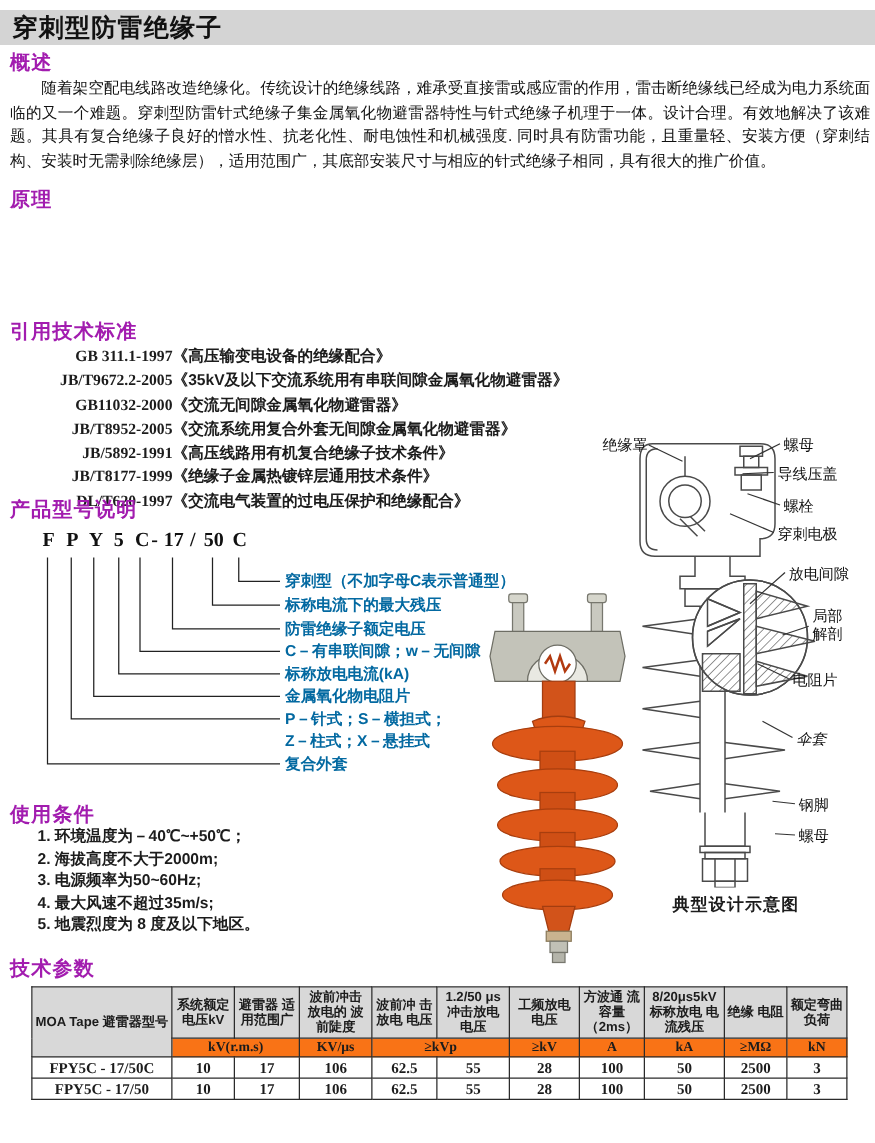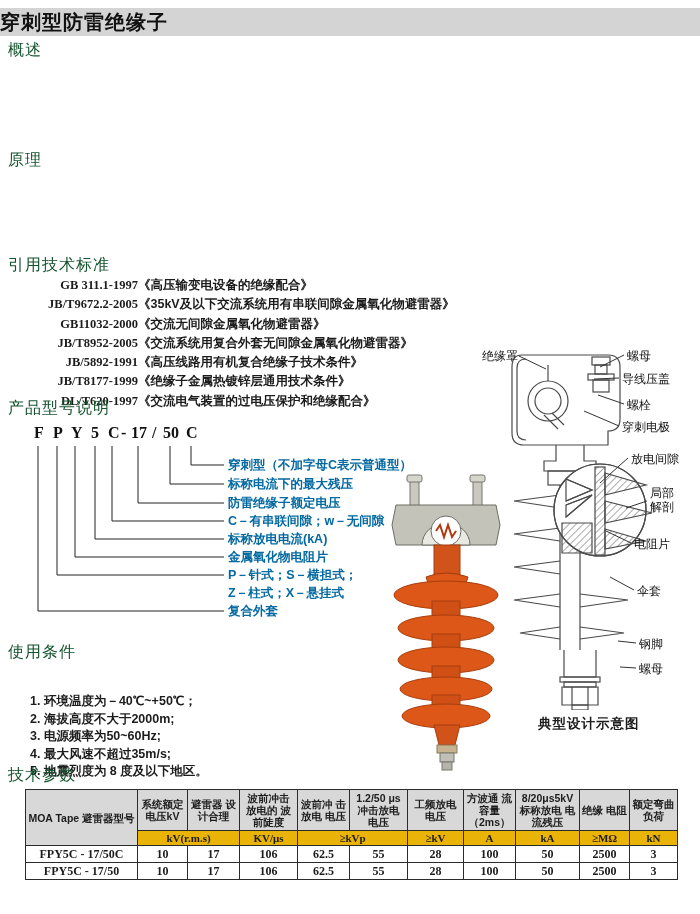--- a/index.html
+++ b/index.html
@@ -3,63 +3,64 @@
 <meta charset="utf-8">
 <style>
   * { margin:0; padding:0; box-sizing:border-box; }
   html,body { background:#ffffff; }
   .page {
     position:relative; width:700px; height:914px; background:#fff;
     font-family:"Liberation Sans", sans-serif; color:#1c1c1c; overflow:hidden;
   }
   .title-bar {
     position:absolute; top:8px; left:0; width:700px; height:28px;
-    background:#d4d4d4; display:flex; align-items:center; 
+    background:#d4d4d4; display:flex; align-items:center; padding-left:10px;
   }
   .title-bar h1 { font-size:20px; font-weight:bold; color:#111; letter-spacing:1px; }
-  h2.sec { position:absolute; left:8px; font-size:16px; font-weight:400; color:#14532d; letter-spacing:1px;text-align:center; }
+  h2.sec { position:absolute; left:8px; font-size:16px; font-weight:700; color:#a21caf; letter-spacing:1px;text-align:center; }
   .para {
     position:absolute; left:8px; width:688px; font-size:12.5px; line-height:19.5px;
     text-align:justify; text-indent:2em; color:#111; font-weight:500;
   }
   .std-list { position:absolute; left:30px; top:276px; width:620px; font-size:12.5px; font-weight:bold; }
   .std-item { height:19.3px; line-height:19.3px; white-space:nowrap; }
   .std-code { display:inline-block; width:108px; font-family:"Liberation Serif", serif;text-align:right; }
   
   .model-diagram { position:absolute; left:28px; top:424px; width:395px; height:200px; }
   .code-char { position:absolute; top:0; font-family:"Liberation Serif", serif; font-weight:bold; font-size:16px; color:#111; }
   .model-label { position:absolute; left:200px; font-size:12.5px; font-weight:bold; white-space:nowrap; color:#0369a1; }
   .conn { position:absolute; left:0; top:0; }
   
-  .cond-list { position:absolute; left:30px; top:661px; font-size:12.5px; font-weight:bold;margin-top:32px; }
+  .cond-list { position:absolute; left:30px; top:661px; font-size:12.5px; font-weight:bold; }
   .cond-item { height:17.6px; line-height:17.6px; white-space:nowrap; }
   
   .spec-table { position:absolute; left:25px; top:789px; width:652px; border-collapse:collapse; table-layout:fixed; }
   .spec-table th, .spec-table td { border:1px solid #2b2b2b; text-align:center; vertical-align:middle; }
   .spec-table th { background:#d8d8d8; font-size:10.5px; line-height:12px; padding:2px 1px; font-weight:bold; }
   .spec-table td { font-size:12px; font-weight:bold; font-family:"Liberation Serif", serif; height:17px; background:#fff; }
-  .spec-table .unit td { background:#eab308; font-size:11px; height:15px; }
+  .spec-table .unit td { background:#f97316; font-size:11px; height:15px; }
   .note { position:absolute; left:25px; top:884px; font-size:12px; font-weight:600; white-space:nowrap; }
   
   .figure { position:absolute; left:378px; top:345px; width:322px; height:400px; }
   .fig-label { position:absolute; font-size:12px; font-weight:500; color:#111; white-space:nowrap; }
   .fig-label.wrap2 { width:28px; white-space:normal; line-height:14px; }
   .fig-caption { position:absolute; left:160px; top:370px; font-size:13.5px; font-weight:bold; letter-spacing:1px;font-family:Liberation Serif, serif; }
   svg { display:block; }
 </style>
 </head>
 <body>
 
 <div class="page">
 
   <div class="title-bar">
     <h1>穿刺型防雷绝缘子</h1>
   </div>
 
   <h2 class="sec" style="top:40px;">概述</h2>
+  <div class="para" style="top:61px;">随着架空配电线路改造绝缘化。传统设计的绝缘线路，难承受直接雷或感应雷的作用，雷击断绝缘线已经成为电力系统面临的又一个难题。穿刺型防雷针式绝缘子集金属氧化物避雷器特性与针式绝缘子机理于一体。设计合理。有效地解决了该难题。其具有复合绝缘子良好的憎水性、抗老化性、耐电蚀性和机械强度. 同时具有防雷功能，且重量轻、安装方便（穿刺结构、安装时无需剥除绝缘层），适用范围广，其底部安装尺寸与相应的针式绝缘子相同，具有很大的推广价值。</div>
 
   <h2 class="sec" style="top:150px;">原理</h2>
 
   <h2 class="sec" style="top:255px;">引用技术标准</h2>
   <div class="std-list">
     <div class="std-item"><span class="std-code">GB 311.1-1997</span><span>《高压输变电设备的绝缘配合》</span></div>
     <div class="std-item"><span class="std-code">JB/T9672.2-2005</span><span>《35kV及以下交流系统用有串联间隙金属氧化物避雷器》</span></div>
     <div class="std-item"><span class="std-code">GB11032-2000</span><span>《交流无间隙金属氧化物避雷器》</span></div>
     <div class="std-item"><span class="std-code">JB/T8952-2005</span><span>《交流系统用复合外套无间隙金属氧化物避雷器》</span></div>
     <div class="std-item"><span class="std-code">JB/5892-1991</span><span>《高压线路用有机复合绝缘子技术条件》</span></div>
@@ -220,21 +221,21 @@
     </svg>
 
     <div class="fig-label" style="left:104px;top:3px;">绝缘罩</div>
     <div class="fig-label" style="left:249px;top:3px;">螺母</div>
     <div class="fig-label" style="left:244px;top:26px;">导线压盖</div>
     <div class="fig-label" style="left:249px;top:52px;">螺栓</div>
     <div class="fig-label" style="left:244px;top:74px;">穿刺电极</div>
     <div class="fig-label" style="left:253px;top:106px;">放电间隙</div>
     <div class="fig-label wrap2" style="left:272px;top:141px;">局部解剖</div>
     <div class="fig-label" style="left:256px;top:191px;">电阻片</div>
-    <div class="fig-label" style="left:259px;top:238px;">伞套</div>
+    <div class="fig-label" style="left:259px;top:238px;font-style:italic;">伞套</div>
     <div class="fig-label" style="left:261px;top:291px;">钢脚</div>
     <div class="fig-label" style="left:261px;top:316px;">螺母</div>
     <div class="fig-caption">典型设计示意图</div>
   </div>
 
   <h2 class="sec" style="top:765px;">技术参数</h2>
   <table class="spec-table">
     <colgroup>
       <col style="width:112px">
         <col style="width:50px">
@@ -245,21 +246,21 @@
         <col style="width:56px">
         <col style="width:52px">
       <col style="width:64px">
         <col style="width:50px">
         <col style="width:48px">
     </colgroup>
     <tbody>
         <tr>
       <th rowspan="2">MOA Tape 避雷器型号</th>
       <th>系统额定 电压kV</th>
-      <th>避雷器 设计合理</th>
+      <th>避雷器 适用范围广</th>
       <th>波前冲击 放电的 波前陡度</th>
       <th>波前冲 击放电 电压</th>
       <th>1.2/50 μs 冲击放电 电压</th>
       <th>工频放电 电压</th>
       <th>方波通 流容量 （2ms）</th>
       <th>8/20μs5kV 标称放电 电流残压</th>
       <th>绝缘 电阻</th>
       <th>额定弯曲 负荷</th>
     </tr>
     <tr class="unit">

